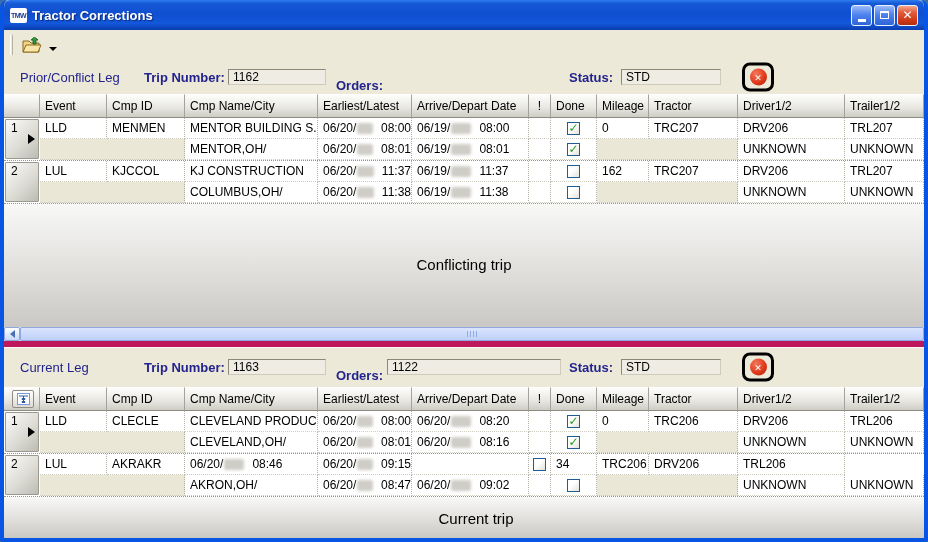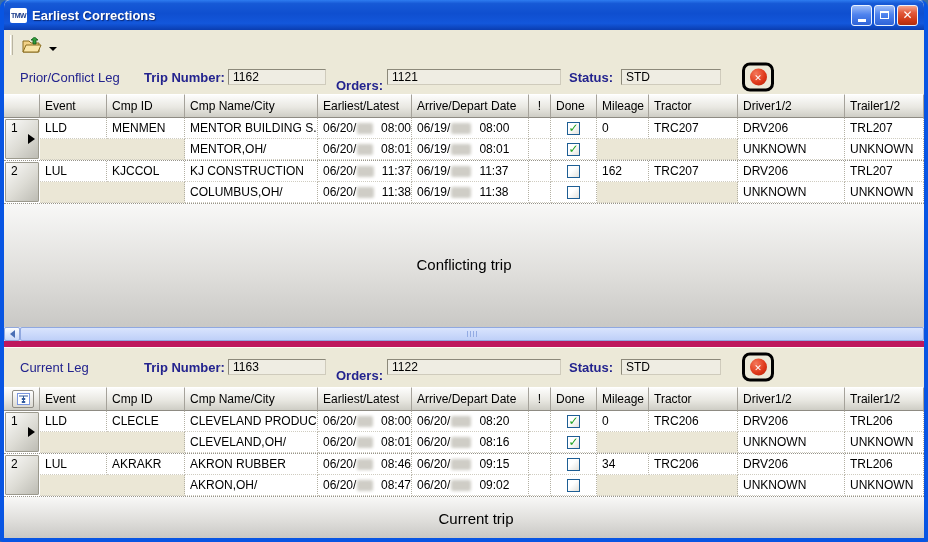--- a/index.html
+++ b/index.html
@@ -114,21 +114,21 @@
     transform:translateX(-50%);
     background:repeating-linear-gradient(90deg,#93ABE3 0 1px,transparent 1px 3px); }
 </style>
 </head>
 <body>
 
 <div class="window">
 
   <div class="titlebar">
     <span class="app-icon">TMW</span>
-    <span class="title-text">Earliest Corrections</span>
+    <span class="title-text">Tractor Corrections</span>
     <div class="win-buttons">
       <span class="winbtn">
           <span class="glyph-min"></span>
         </span>
       <span class="winbtn">
           <span class="glyph-max"></span>
         </span>
       <span class="winbtn close">
           <span class="glyph-x">✕</span>
         </span>
@@ -145,21 +145,20 @@
       </svg>
     </button>
     <span class="dd-arrow"></span>
   </div>
 
   <div class="strip strip1">
     <span class="abs leg-label">Prior/Conflict Leg</span>
     <span class="abs fld-label lbl-trip">Trip Number:</span>
     <input class="abs xp-input in-trip" value="1162" style="">
     <span class="abs fld-label lbl-orders">Orders:</span>
-    <input class="abs xp-input in-orders" value="1121" style="">
     <span class="abs fld-label lbl-status">Status:</span>
     <input class="abs xp-input in-status" value="STD" style="">
     <span class="abs cancel-btn">
       <span class="cancel-glyph">✕</span>
     </span>
   </div>
 
   <div class="ghead">
     <div class="corner"></div>
     <div class="hc">Event</div>
@@ -378,21 +377,20 @@
       </div>
     </div>
 
     <div class="lrow">
       <div class="selector">
         <span class="rownum">2</span>
       </div>
       <div class="rowgrid">
         <div class="c">LUL</div>
         <div class="c">AKRAKR</div>
-        <div class="c">AKRON RUBBER</div>
         <div class="c datec">
             <span>06/20/</span>
             <span class="redact"></span>
             <span class="timev">08:46</span>
           </div>
         <div class="c datec">
             <span>06/20/</span>
             <span class="redact"></span>
             <span class="timev">09:15</span>
           </div>

